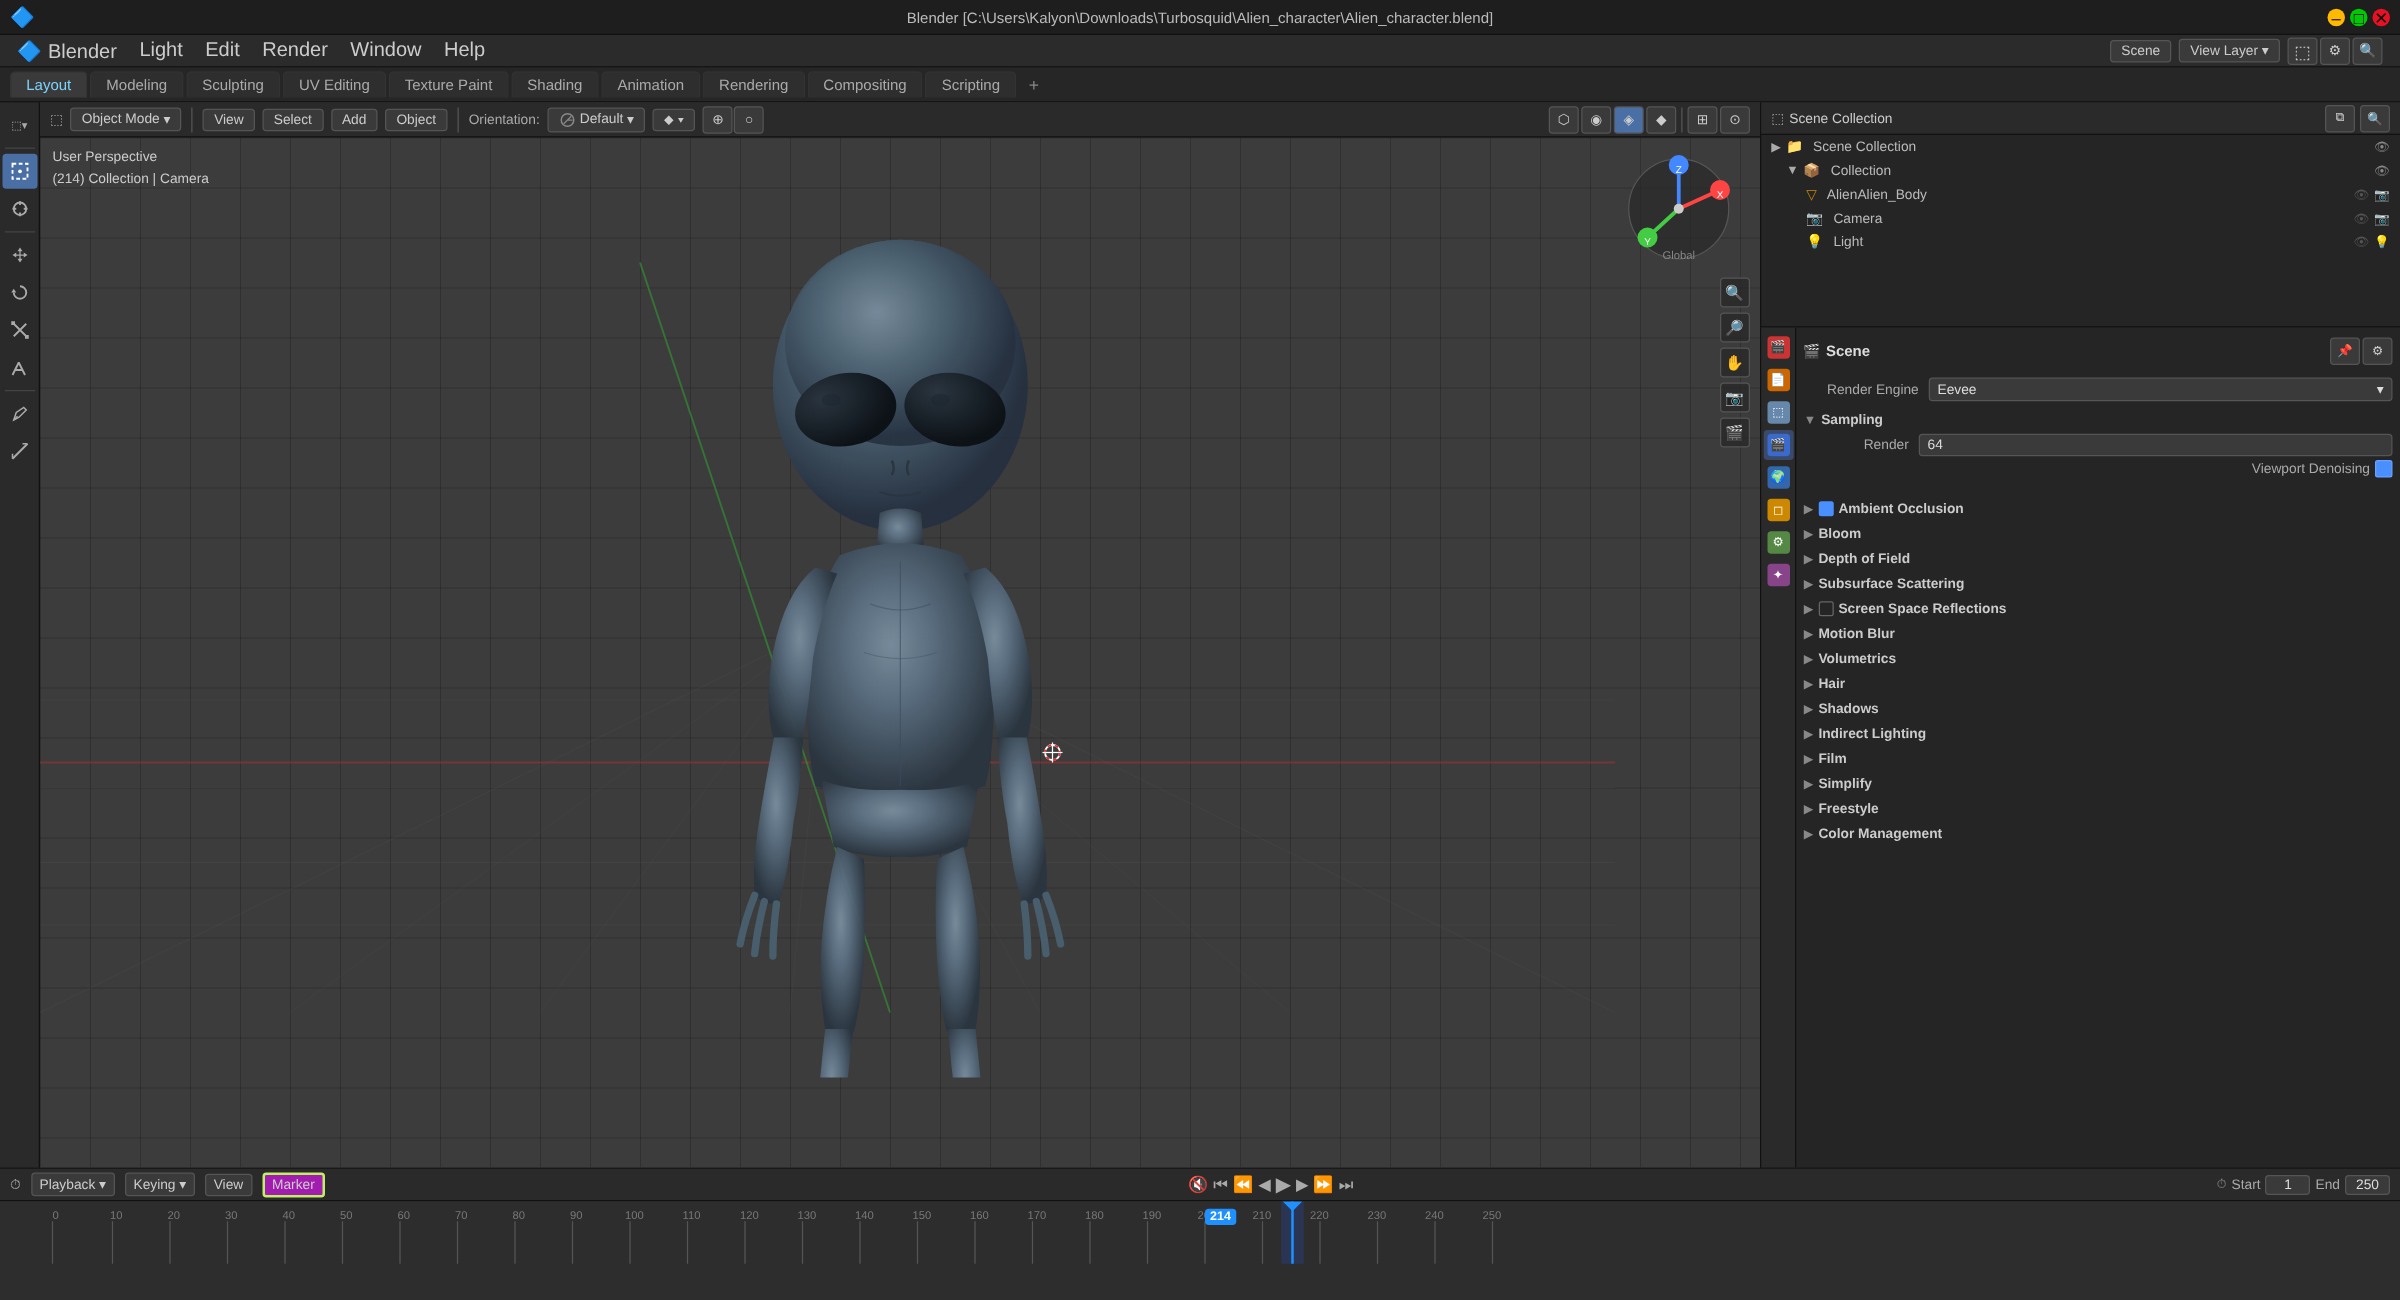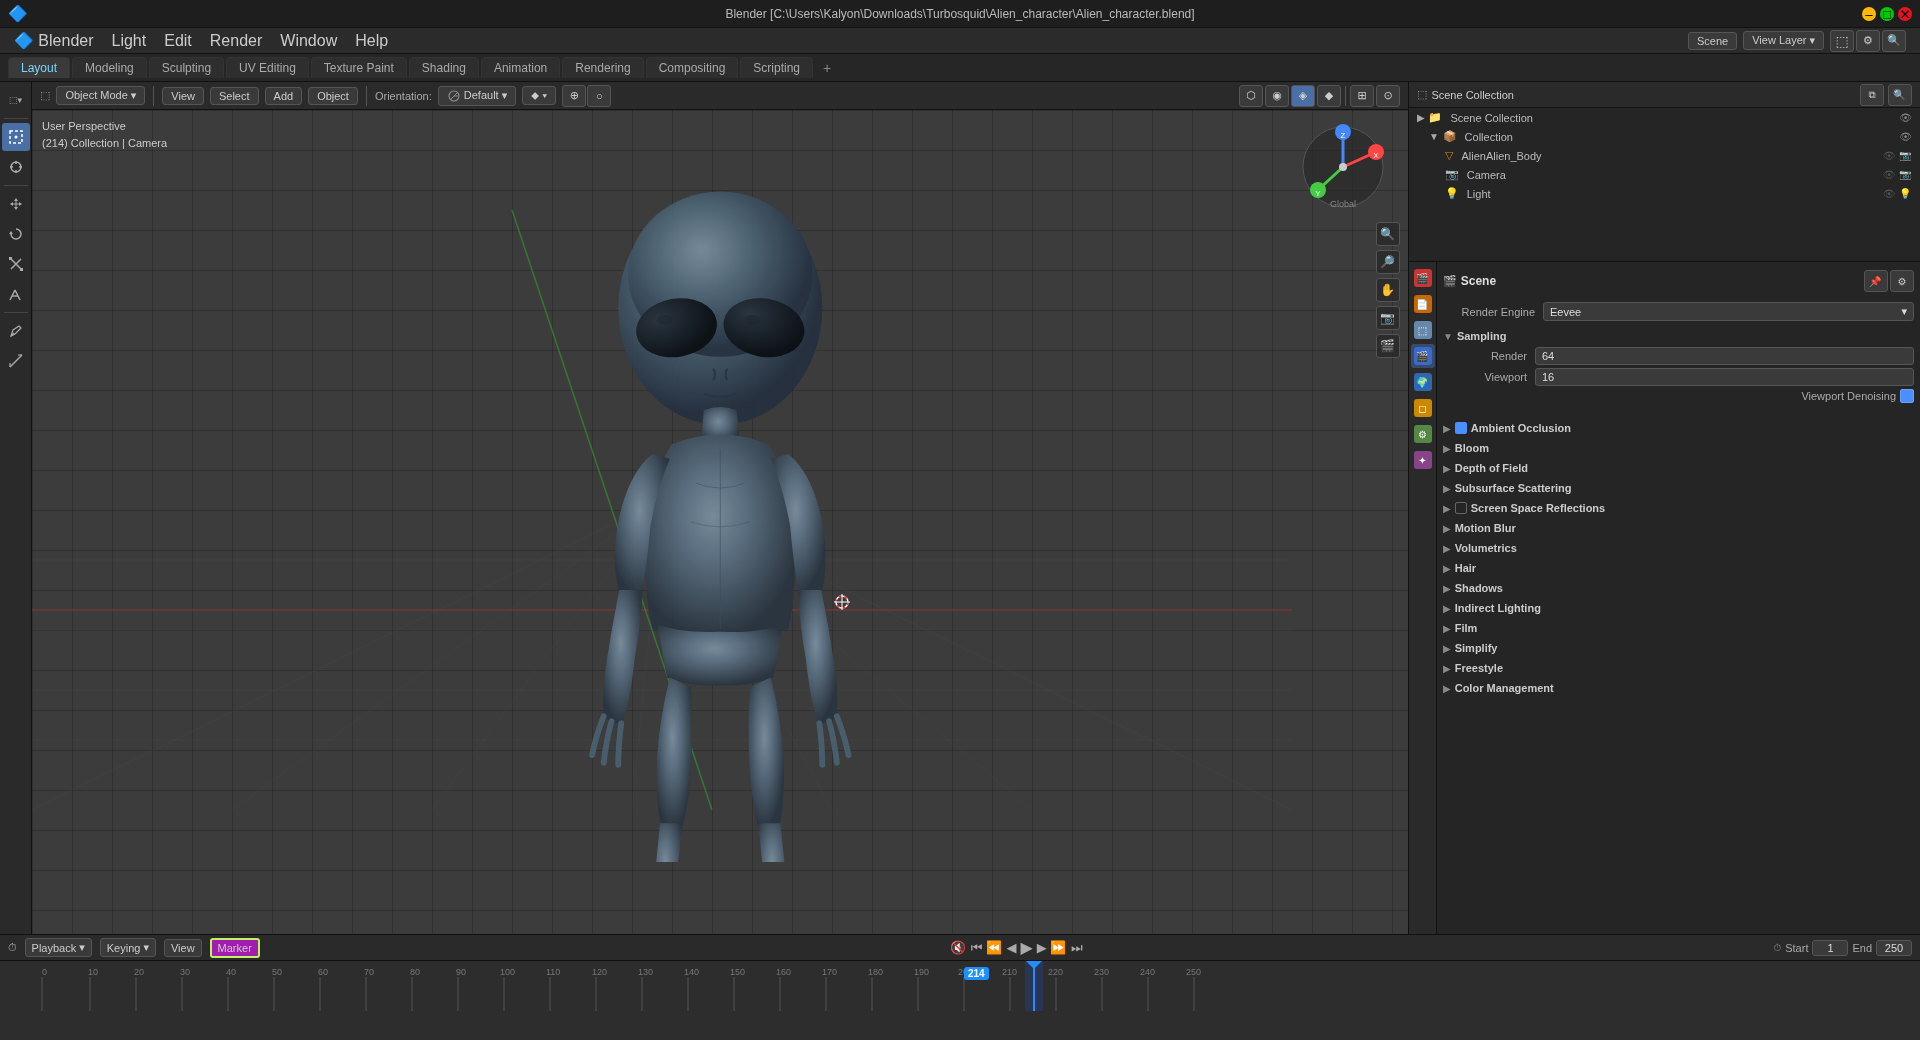--- a/index.html
+++ b/index.html
@@ -915,24 +915,20 @@
 
         <div class="section-header">
           <span class="section-arrow">▼</span>
           <span class="section-title">Sampling</span>
         </div>
 
         <div style="padding-left:12px;">
           <div class="sampling-row">
             <span class="sampling-label">Render</span>
             <div class="sampling-input">64</div>
-          </div>
-          <div class="sampling-row">
-            <span class="sampling-label">Viewport</span>
-            <div class="sampling-input">16</div>
           </div>
           <div class="checkbox-row">
             <span class="cb-label">Viewport Denoising</span>
             <div class="cb-box"></div>
           </div>
         </div>
 
         <div id="sections-list">
         <div class="section-header">
       <span class="section-arrow">▶</span>

